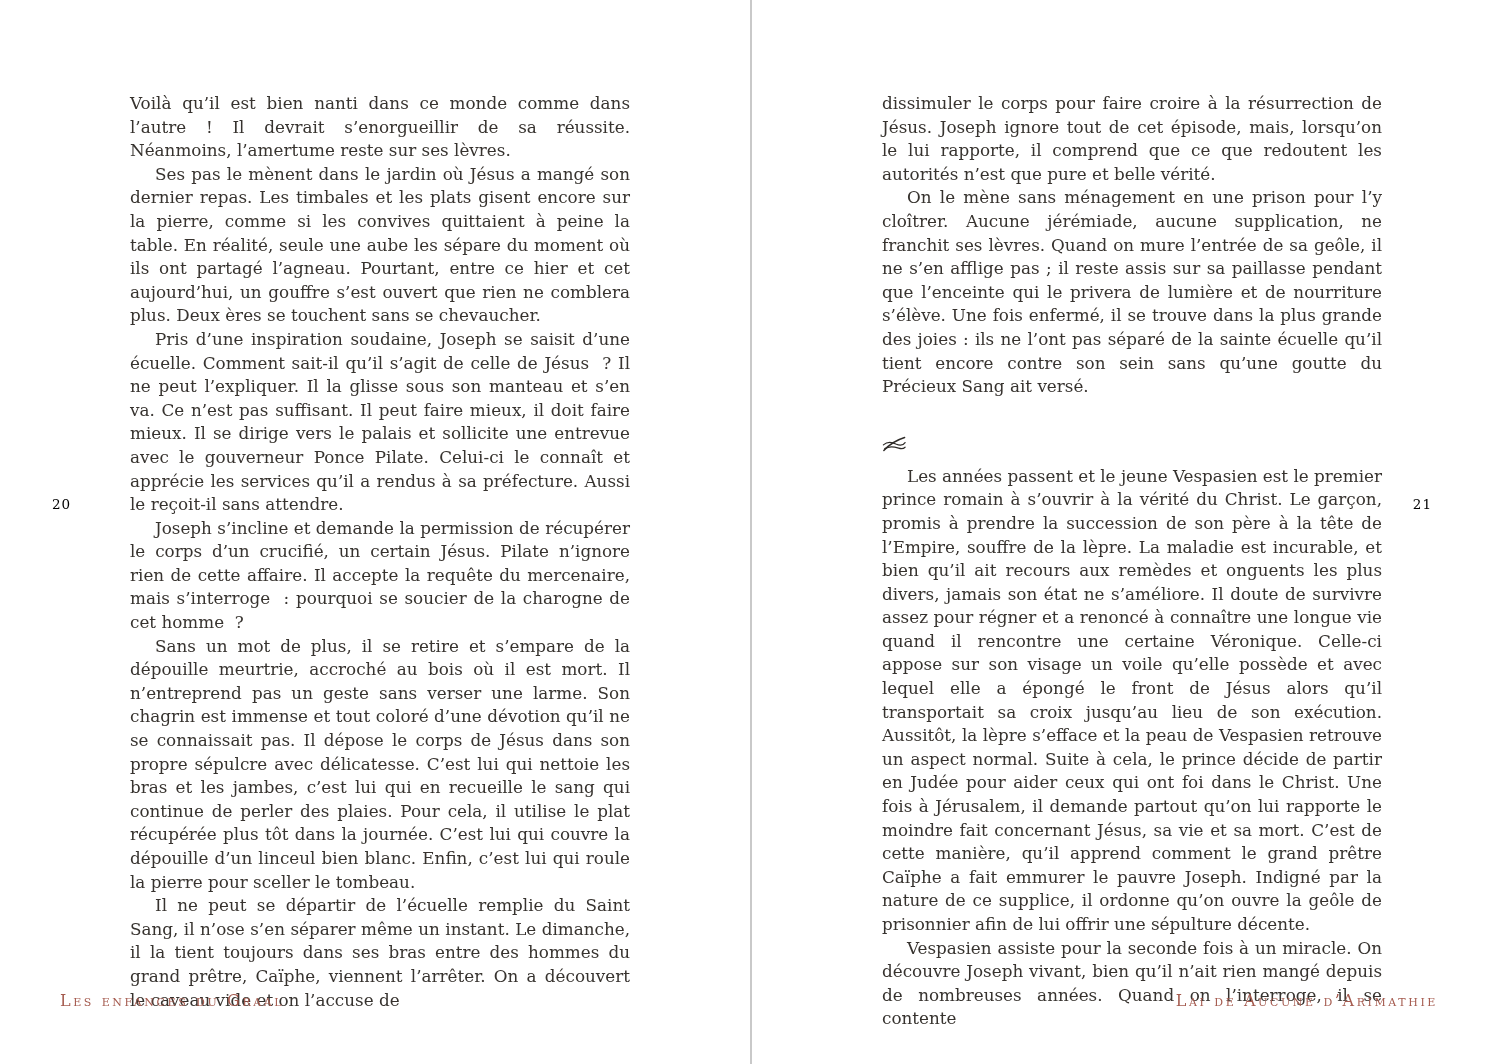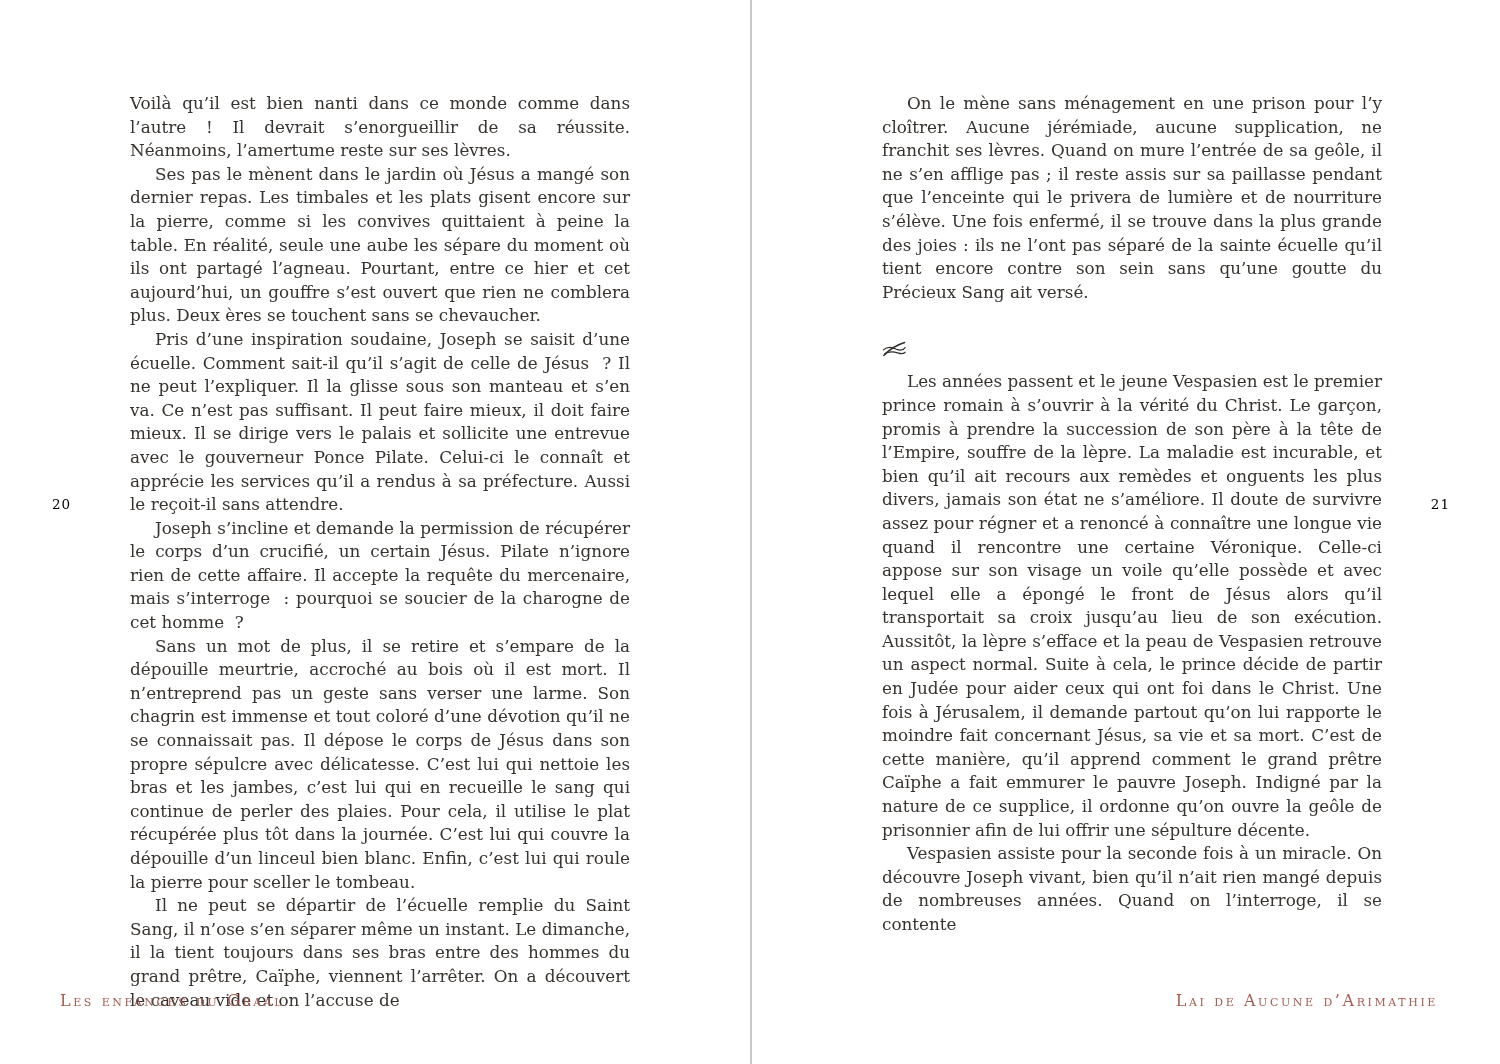--- a/index.html
+++ b/index.html
@@ -67,21 +67,21 @@
   }
   .fleuron svg { display: block; }
   .page-number {
     position: absolute;
     top: 496px;
     font-size: 13.5px;
     letter-spacing: 1px;
     color: #000000;
   }
   .page-number-left { left: 52px; }
-  .page-number-right { right: 50px; margin-left: 19px; }
+  .page-number-right { right: 68px; margin-left: 19px; }
   .running-footer {
     position: absolute;
     bottom: 54px;
     font-size: 16px;
     font-variant: small-caps;
     letter-spacing: 2.6px;
     color: #a55b4f;
     white-space: nowrap;
   }
   .footer-left { left: 60px; }
@@ -101,20 +101,21 @@
         <p>Joseph s’incline et demande la permission de récupérer le corps d’un crucifié, un certain Jésus. Pilate n’ignore rien de cette affaire. Il accepte la requête du mercenaire, mais s’interroge&nbsp;&nbsp;: pourquoi se soucier de la charogne de cet homme&nbsp;&nbsp;?</p>
         <p>Sans un mot de plus, il se retire et s’empare de la dépouille meurtrie, accroché au bois où il est mort. Il n’entreprend pas un geste sans verser une larme. Son chagrin est immense et tout coloré d’une dévotion qu’il ne se connaissait pas. Il dépose le corps de Jésus dans son propre sépulcre avec délicatesse. C’est lui qui nettoie les bras et les jambes, c’est lui qui en recueille le sang qui continue de perler des plaies. Pour cela, il utilise le plat récupérée plus tôt dans la journée. C’est lui qui couvre la dépouille d’un linceul bien blanc. Enfin, c’est lui qui roule la pierre pour sceller le tombeau.</p>
         <p>Il ne peut se départir de l’écuelle remplie du Saint Sang, il n’ose s’en séparer même un instant. Le dimanche, il la tient toujours dans ses bras entre des hommes du grand prêtre, Caïphe, viennent l’arrêter. On a découvert le caveau vide et on l’accuse de</p>
       </div>
     <footer class="running-footer footer-left">Les enfances du Graal</footer>
   </section>
 
   <section class="page page-right">
     <div class="page-number page-number-right">21</div>
     <div class="text-col" id="col-right" lang="fr">
+        <p class="noindent">dissimuler le corps pour faire croire à la résurrection de Jésus. Joseph ignore tout de cet épisode, mais, lorsqu’on le lui rapporte, il comprend que ce que redoutent les autorités n’est que pure et belle vérité.</p>
         <p>On le mène sans ménagement en une prison pour l’y cloîtrer. Aucune jérémiade, aucune supplication, ne franchit ses lèvres. Quand on mure l’entrée de sa geôle, il ne s’en afflige pas&nbsp;; il reste assis sur sa paillasse pendant que l’enceinte qui le privera de lumière et de nourriture s’élève. Une fois enfermé, il se trouve dans la plus grande des joies&nbsp;: ils ne l’ont pas séparé de la sainte écuelle qu’il tient encore contre son sein sans qu’une goutte du Précieux Sang ait versé.</p>
         <h2 class="section-heading">
           <span class="fleuron">
             <svg viewBox="0 0 26 17" width="24" height="16" xmlns="http://www.w3.org/2000/svg">
               <path d="M24.5 1.5 C 18 3.5, 9 8, 2 15.5" fill="none" stroke="#2e2b28" stroke-width="1.6" stroke-linecap="round"></path>
               <path d="M1.5 9.5 C 6 5.5, 11 6.5, 15 8.5 C 19.5 10.5, 23 10, 25 7" fill="none" stroke="#2e2b28" stroke-width="1.3" stroke-linecap="round"></path>
               <path d="M3 13.5 C 8 10.5, 13.5 11.5, 18 13 C 21 14, 23.5 13.5, 25 12" fill="none" stroke="#2e2b28" stroke-width="1.3" stroke-linecap="round"></path>
             </svg>
           </span>
         </h2>

